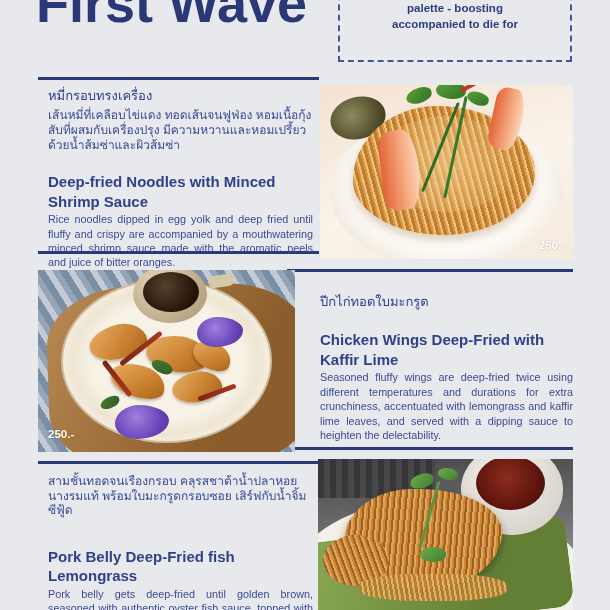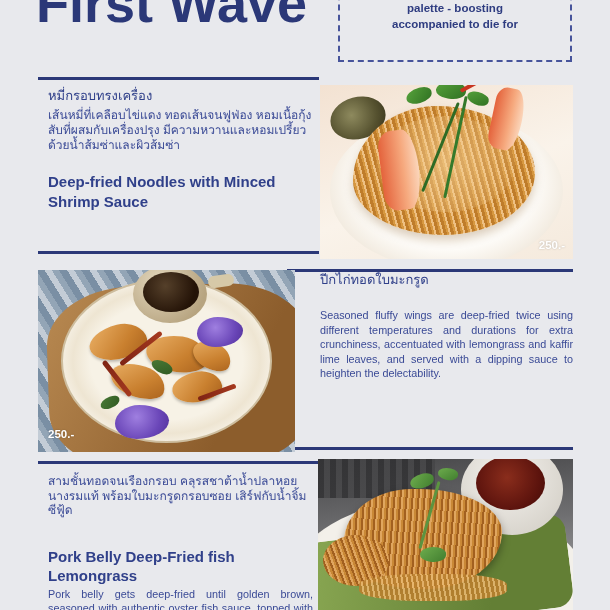--- a/index.html
+++ b/index.html
@@ -57,20 +57,21 @@
   <div class="rule" style="left:38px;top:251px;width:281px"></div>
   <div class="rule" style="left:287px;top:269px;width:286px"></div>
   <div class="rule" style="left:287px;top:447px;width:286px"></div>
   <div class="rule" style="left:38px;top:461px;width:280px"></div>
 
   <section class="text-block" style="left:48px;top:88px;width:265px">
     <div class="thai-title">หมี่กรอบทรงเครื่อง</div>
     <div class="thai-desc">เส้นหมี่ที่เคลือบไข่แดง ทอดเส้นจนฟูฟ่อง หอมเนื้อกุ้งสับที่ผสมกับเครื่องปรุง มีความหวานและหอมเปรี้ยวด้วยน้ำส้มซ่าและผิวส้มซ่า</div>
     <div class="en-block">
       <div class="en-title">Deep-fried Noodles with Minced Shrimp Sauce</div>
+      <div class="en-desc">Rice noodles dipped in egg yolk and deep fried until fluffy and crispy are accompanied by a mouthwatering minced shrimp sauce made with the aromatic peels and juice of bitter oranges.</div>
     </div>
   </section>
 
   <div class="photo" style="left:320px;top:85px;width:253px;height:174px">
     <div class="ab" style="inset:0;background:linear-gradient(160deg,#f3e2d2,#faf3ea 55%,#f5eadd)"></div>
     <div class="ab" style="left:4%;top:16%;width:92%;height:90%;border-radius:50%;background:radial-gradient(ellipse at 50% 45%,#fdfbf7 55%,#f1e9dd 75%,#e7dccb 100%)"></div>
     <div class="ab" style="left:10px;top:12px;width:56px;height:42px;border-radius:50%;transform:rotate(-15deg);background:radial-gradient(circle at 40% 40%,#8e8a5e,#55512f 60%,#33301a)"></div>
     <div class="ab" style="left:13%;top:12%;width:72%;height:74%;border-radius:46% 54% 50% 50%/58% 52% 48% 42%;background:repeating-linear-gradient(75deg,#d6973f 0 2px,#eec083 2px 4px,#bf7c2a 4px 7px);box-shadow:0 5px 10px rgba(120,70,10,0.25)"></div>
     <div class="ab" style="left:22%;top:18%;width:55%;height:55%;border-radius:50%;background:radial-gradient(circle,rgba(245,208,147,0.65),rgba(245,208,147,0))"></div>
     <div class="ab" style="left:24%;top:26%;width:38px;height:80px;transform:rotate(-7deg);border-radius:50% 50% 50% 50%/30% 70% 70% 30%;background:linear-gradient(90deg,#e4633c,#f6a97e 60%,#fbd6bb)"></div>
@@ -99,23 +100,24 @@
     <div class="chili" style="left:30%;top:42%;width:52px;transform:rotate(-38deg)"></div>
     <div class="chili" style="left:22%;top:58%;width:44px;transform:rotate(52deg)"></div>
     <div class="chili" style="left:62%;top:66%;width:40px;transform:rotate(-20deg)"></div>
     <div class="ab" style="left:62%;top:26%;width:46px;height:30px;border-radius:45% 55% 60% 40%/55% 45% 55% 45%;background:radial-gradient(circle at 40% 35%,#9f7fe0,#6a46b8 60%,#4f2f96)"></div>
     <div class="ab" style="left:30%;top:74%;width:54px;height:34px;border-radius:45% 55% 60% 40%/55% 45% 55% 45%;background:radial-gradient(circle at 40% 35%,#9f7fe0,#6a46b8 60%,#4f2f96)"></div>
     <div class="leafy" style="left:44%;top:50%;width:22px;height:12px;transform:rotate(30deg);background:linear-gradient(135deg,#4a7a36,#2f5a22)"></div>
     <div class="leafy" style="left:24%;top:70%;width:20px;height:11px;transform:rotate(-20deg);background:linear-gradient(135deg,#4a7a36,#2f5a22)"></div>
     <span class="price pr-bl">250.-</span>
   </div>
 
-  <section class="text-block" style="left:320px;top:272px;width:253px">
+  <section class="text-block" style="left:320px;top:294px;width:253px">
     <div class="thai-title">ปีกไก่ทอดใบมะกรูด</div>
     <div class="en-block">
+      <div class="en-title">Chicken Wings Deep-Fried with Kaffir Lime</div>
       <div class="en-desc">Seasoned fluffy wings are deep-fried twice using different temperatures and durations for extra crunchiness, accentuated with lemongrass and kaffir lime leaves, and served with a dipping sauce to heighten the delectability.</div>
     </div>
   </section>
 
   <section class="text-block" style="left:48px;top:470px;width:265px">
     <div class="thai-desc">สามชั้นทอดจนเรืองกรอบ คลุรสชาต้าน้ำปลาหอยนางรมแท้ พร้อมใบมะกรูดกรอบซอย เสิร์ฟกับน้ำจิ้มซีฟู้ด</div>
     <div class="en-block gap-lg">
       <div class="en-title">Pork Belly Deep-Fried fish Lemongrass</div>
       <div class="en-desc">Pork belly gets deep-fried until golden brown, seasoned with authentic oyster fish sauce, topped with finely sliced deep-fried kaffir lime leaves, and served with a tasty seafood dipping sauce.</div>
     </div>

